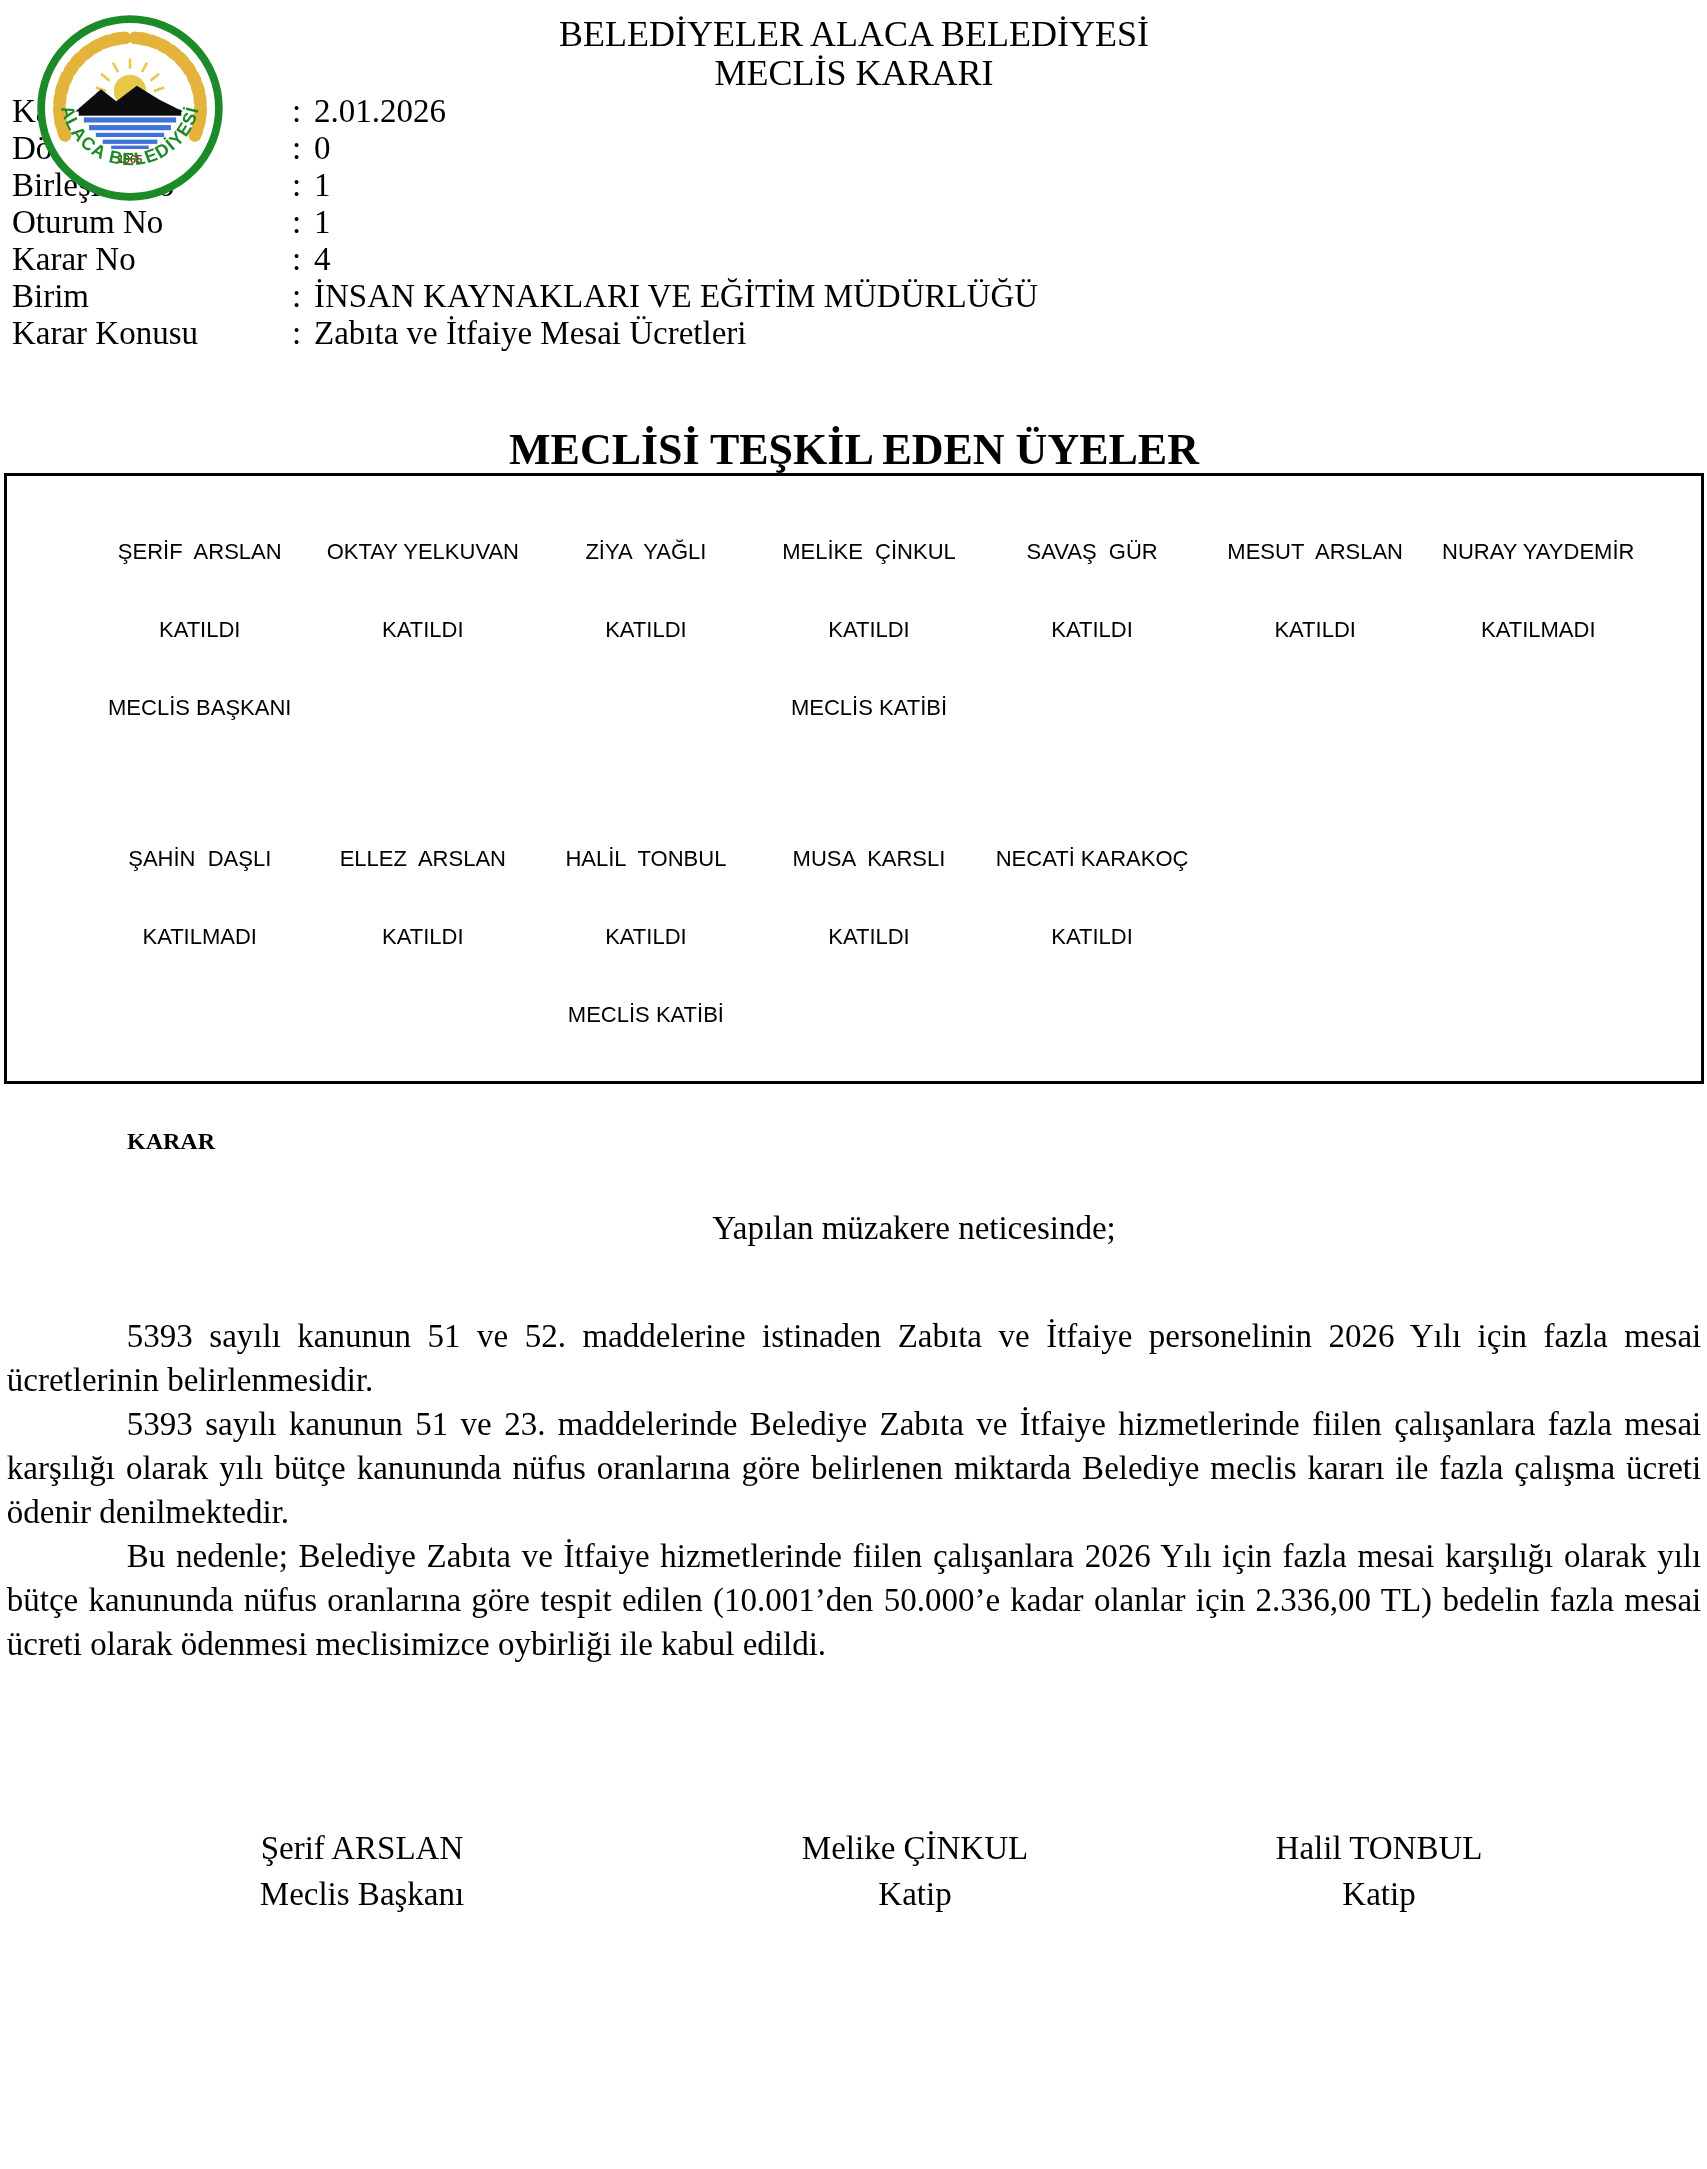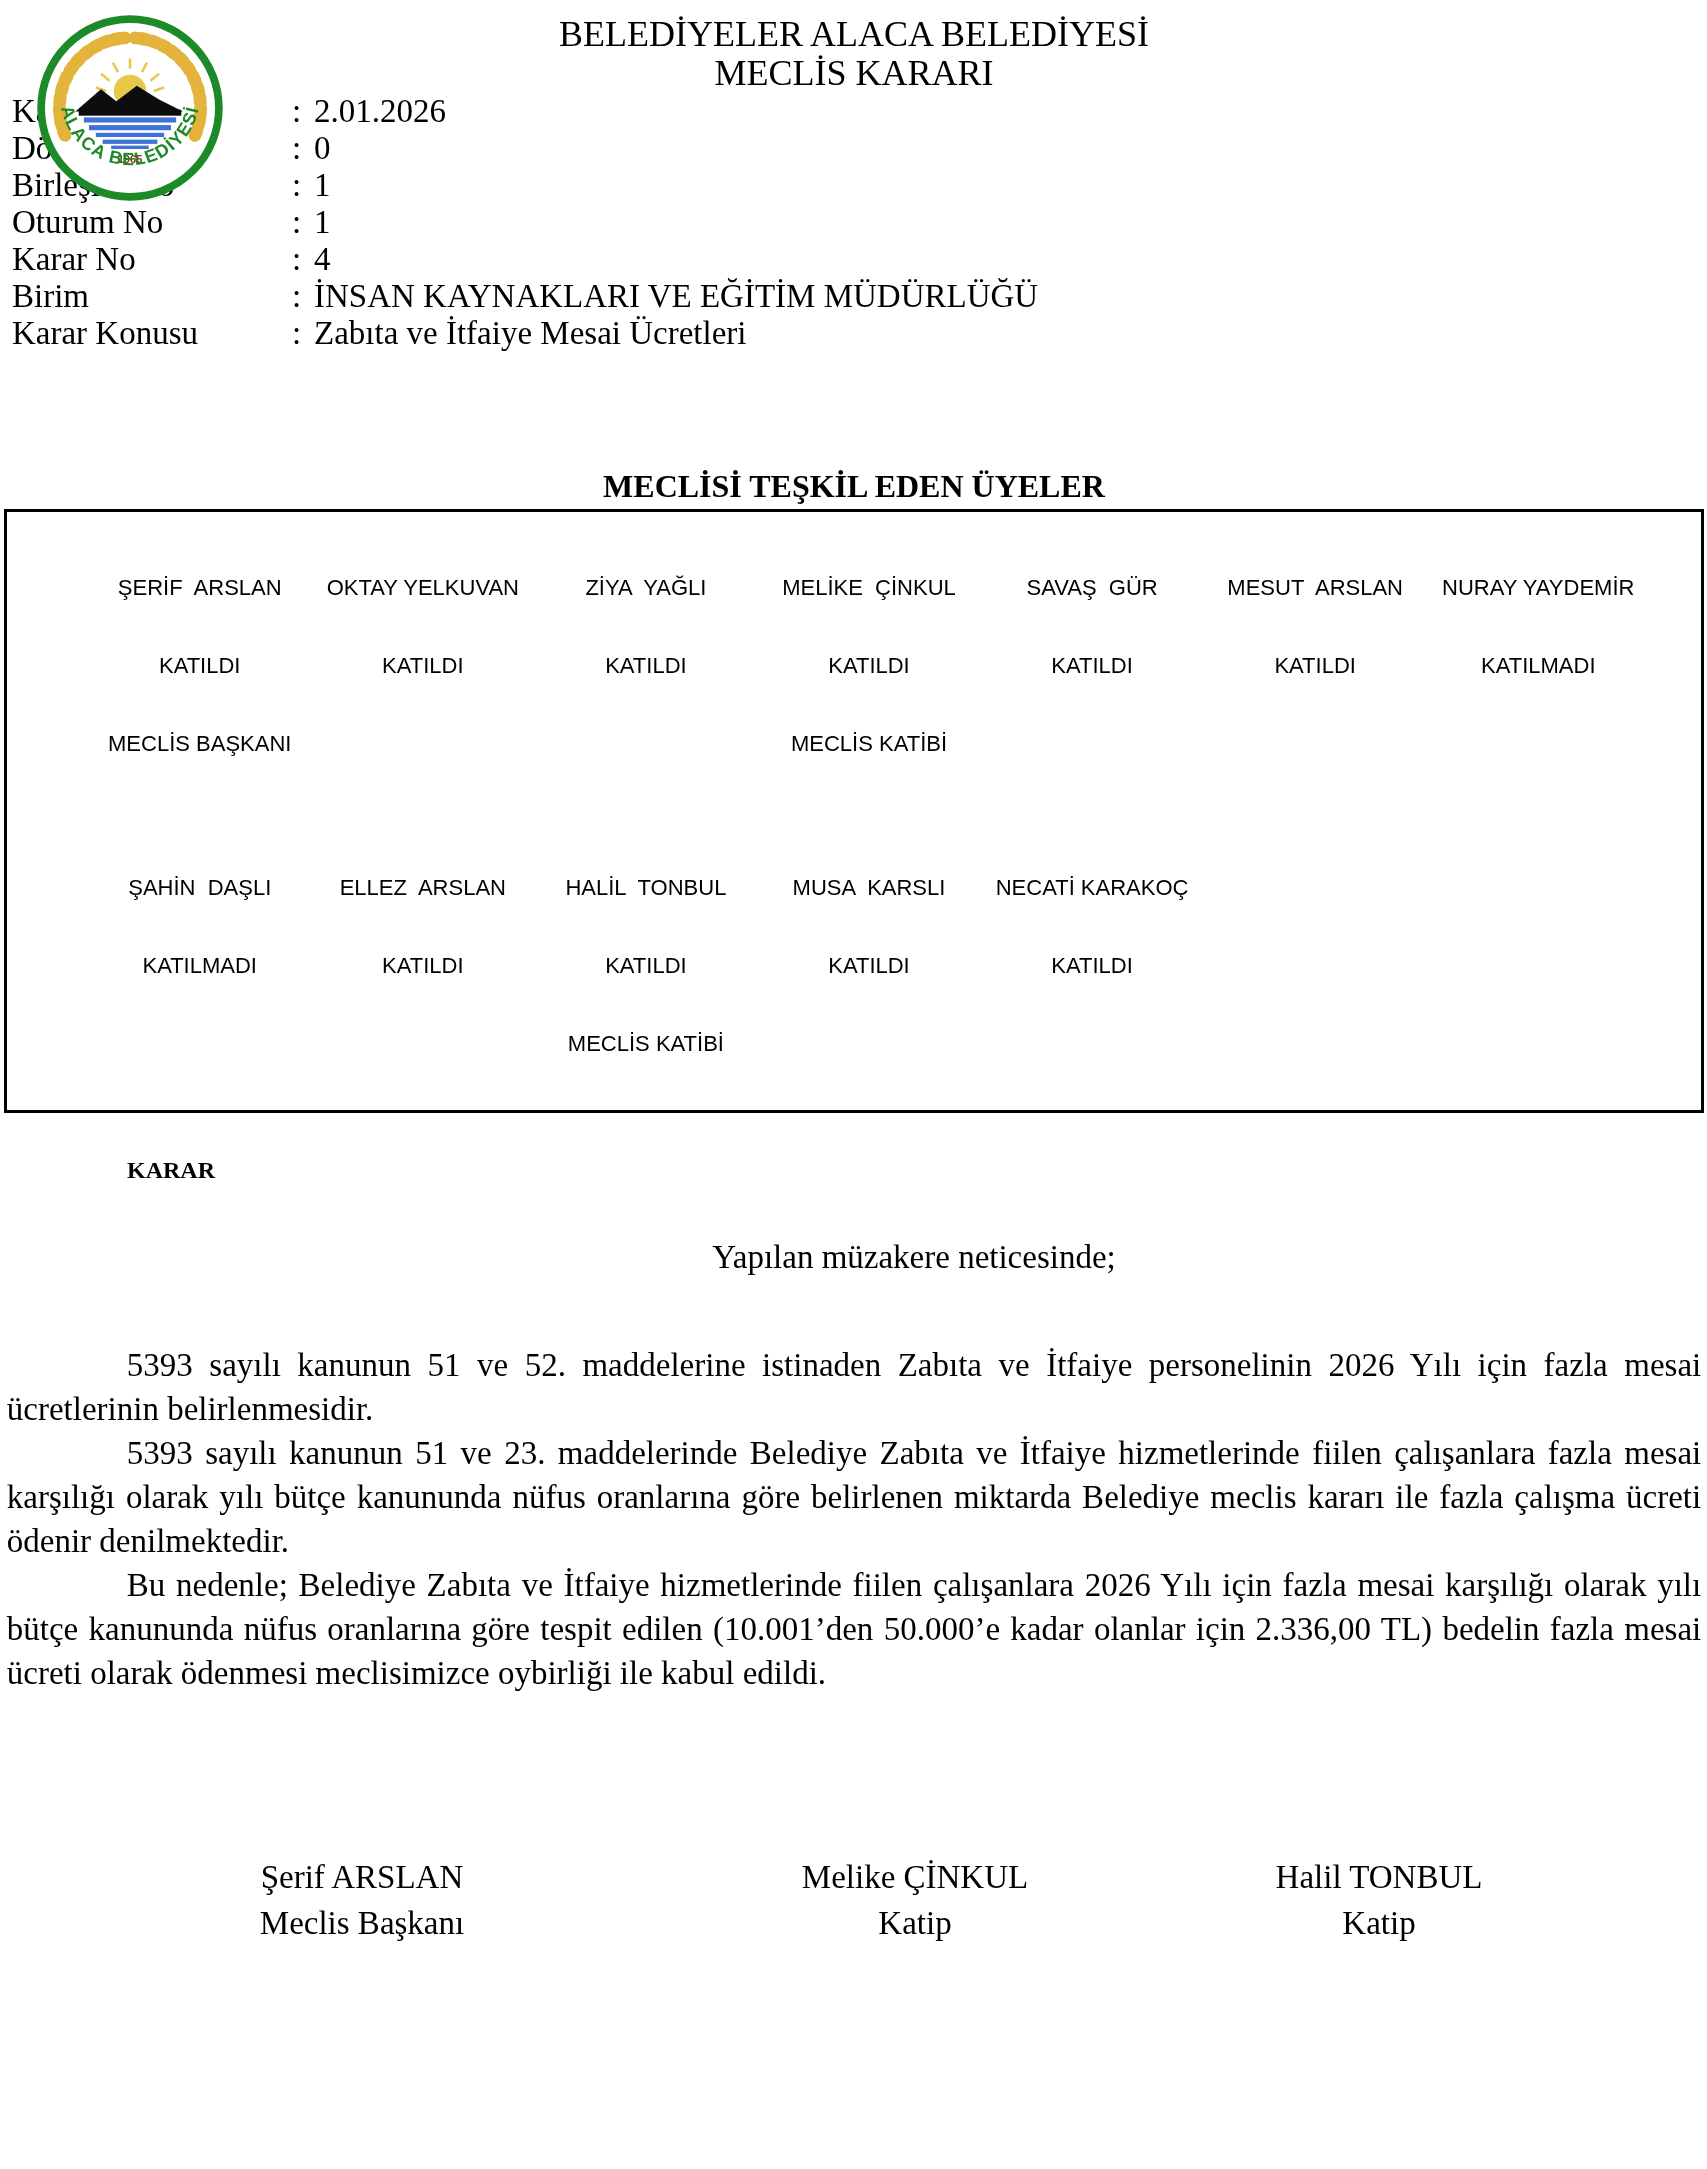--- a/index.html
+++ b/index.html
@@ -17,27 +17,27 @@
   
   .header { padding-top:15.3px; text-align:center; font-size:36px; line-height:39px; }
 
   
   .meta { margin-left:12px; font-size:33px; line-height:37px; }
   .meta-row { display:flex; }
   .meta-label { width:280px; }
   .meta-colon { width:22px; }
 
   
-  .members-title { margin-top:116px; text-align:center; font-weight:bold; font-size:32px; line-height:36px; }
+  .members-title { margin-top:80px; text-align:center; font-weight:bold; font-size:44px; line-height:36px; }
   .members-box {
     margin:5.1px 4.2px 0 4.2px;
     border:3.4px solid #000;
     padding:10.2px 51px 1.7px 81px;
   }
-  .members-grid { display:grid; grid-template-columns:repeat(7,1fr); row-gap:14px; }
+  .members-grid { display:grid; grid-template-columns:repeat(7,1fr); row-gap:21px; }
   .mcell {
     text-align:center;
     font-family:"Liberation Sans","DejaVu Sans",sans-serif;
     font-size:22px; line-height:26px;
     min-height:79px;
     white-space:pre-wrap;
   }
 
   
   .karar-heading { margin:37px 0 0 127px; font-size:24px; font-weight:bold; line-height:41px; }

